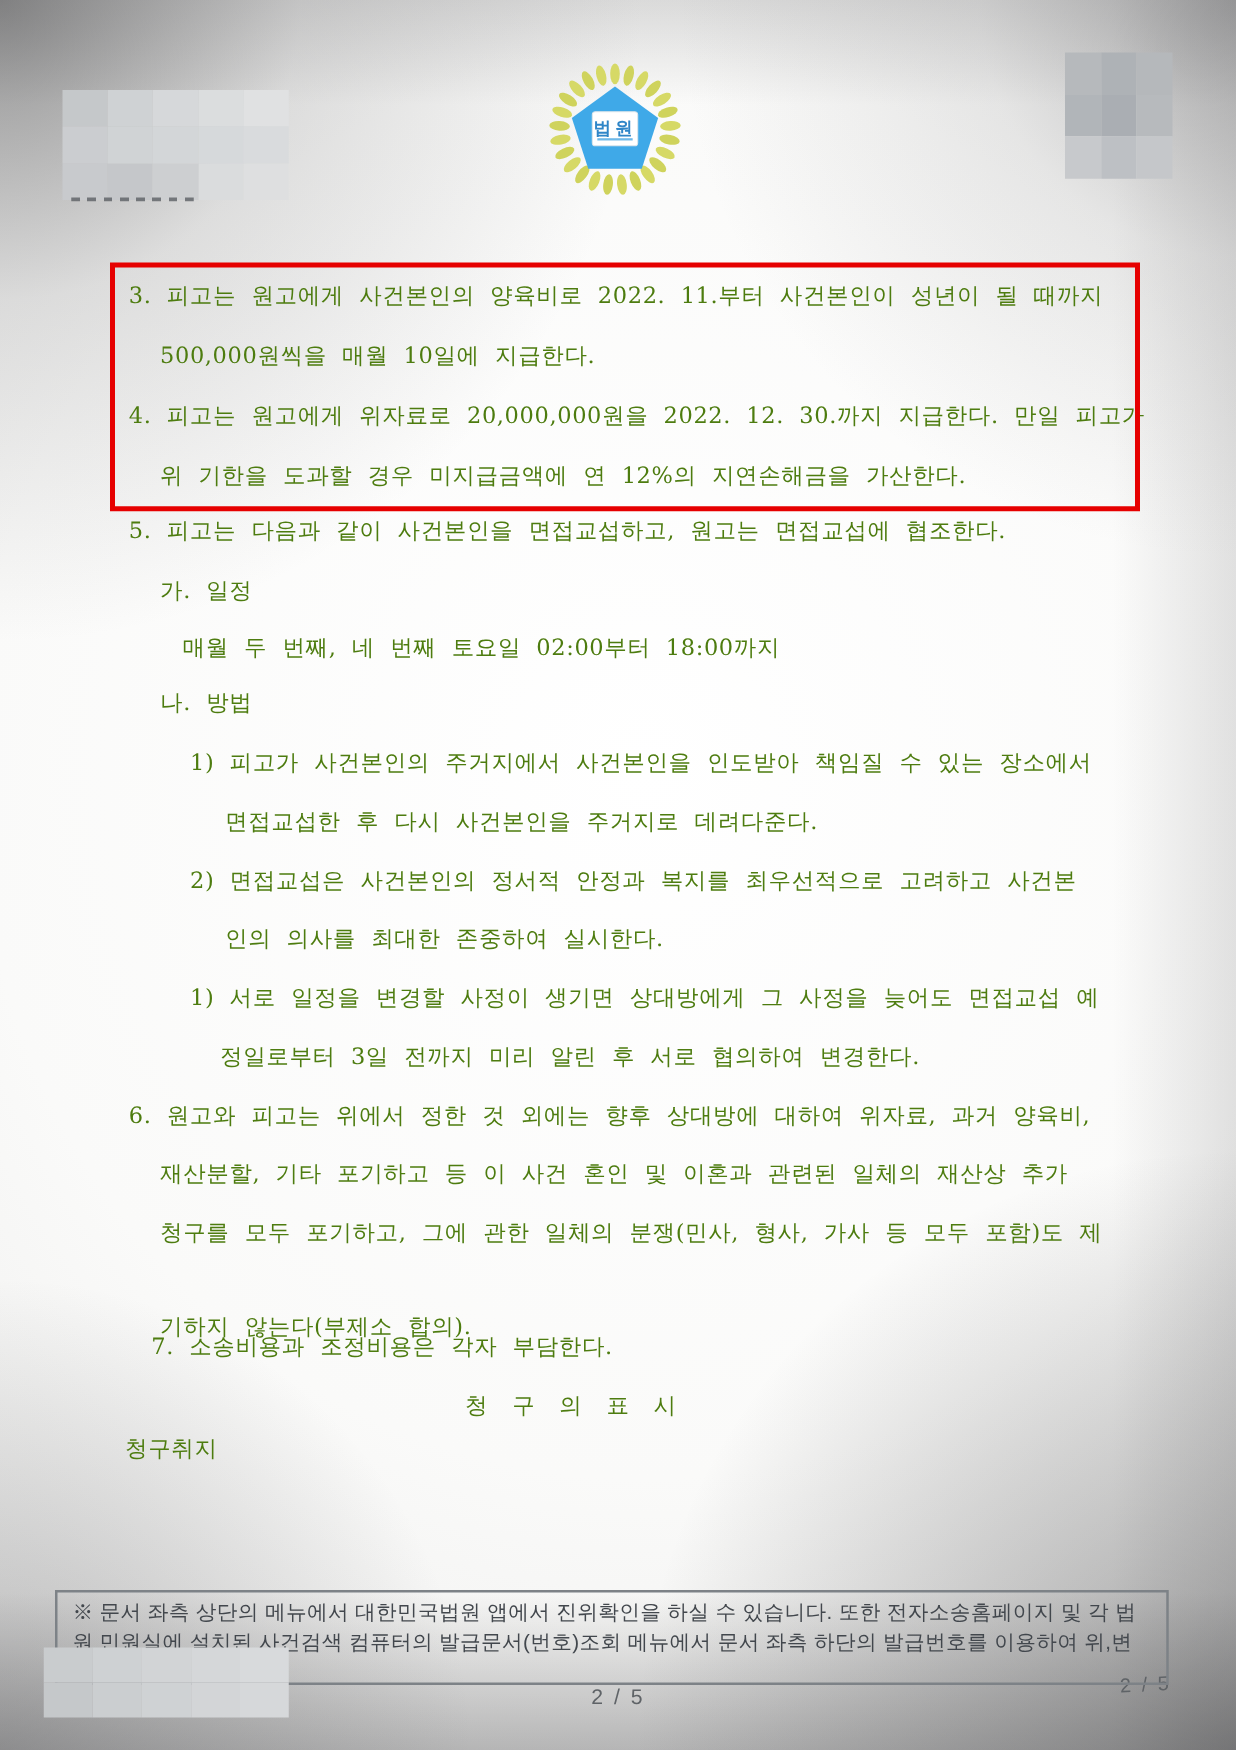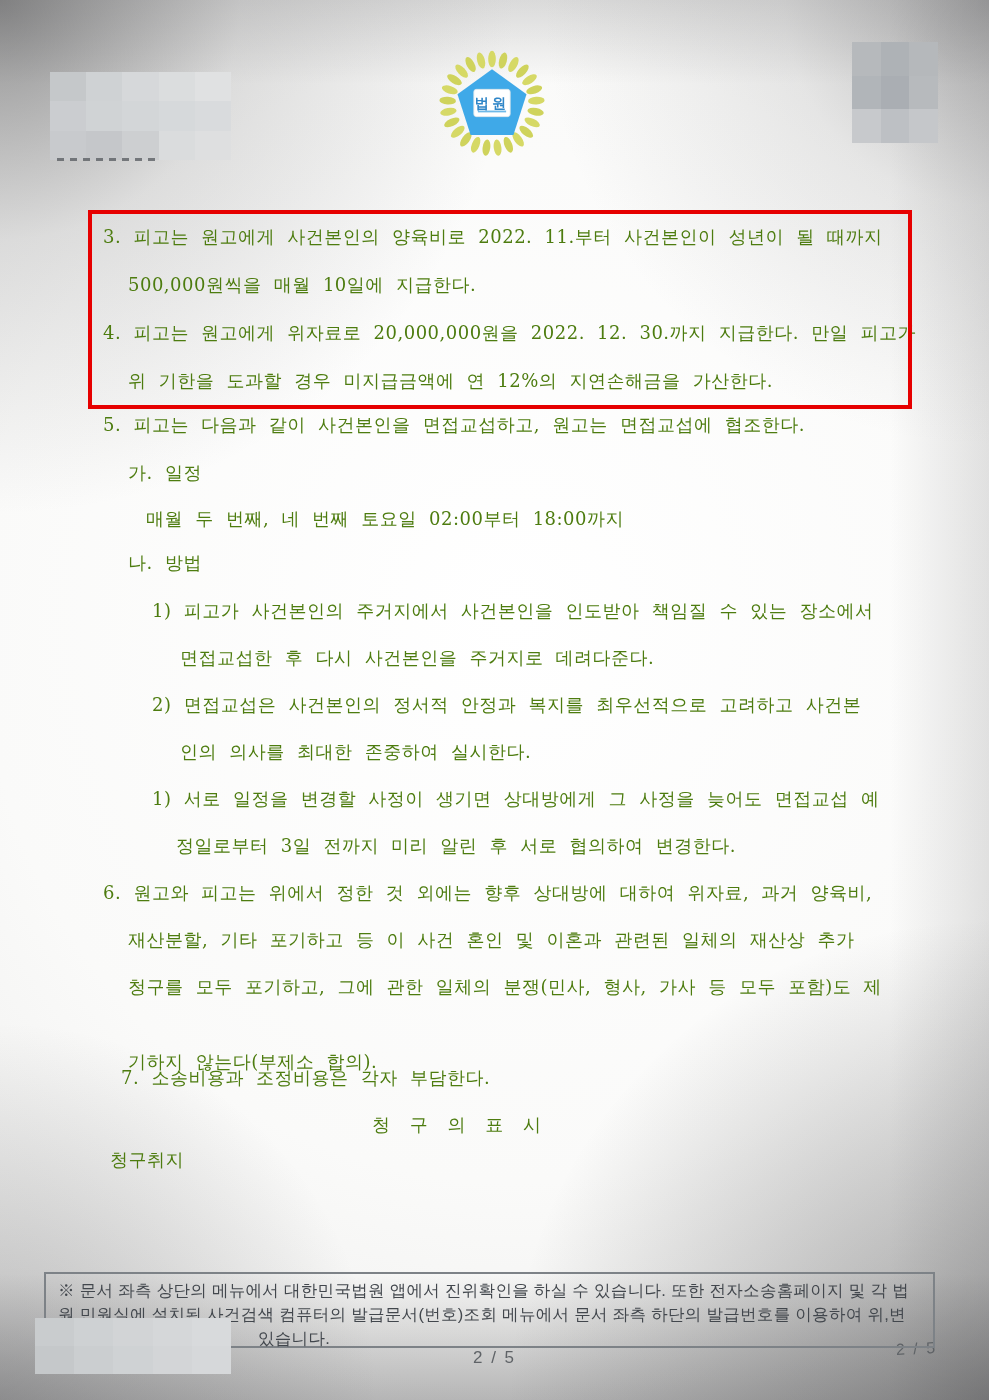--- a/index.html
+++ b/index.html
@@ -175,22 +175,21 @@
 <div class="doc-line" style="top:692px; left:152px;">2) 면접교섭은 사건본인의 정서적 안정과 복지를 최우선적으로 고려하고 사건본</div>
 <div class="doc-line" style="top:739px; left:180px;">인의 의사를 최대한 존중하여 실시한다.</div>
 <div class="doc-line" style="top:786px; left:152px;">1) 서로 일정을 변경할 사정이 생기면 상대방에게 그 사정을 늦어도 면접교섭 예</div>
 <div class="doc-line" style="top:833px; left:176px;">정일로부터 3일 전까지 미리 알린 후 서로 협의하여 변경한다.</div>
 <div class="doc-line" style="top:880px; left:103px;">6. 원고와 피고는 위에서 정한 것 외에는 향후 상대방에 대하여 위자료, 과거 양육비,</div>
 <div class="doc-line" style="top:927px; left:128px;">재산분할, 기타 포기하고 등 이 사건 혼인 및 이혼과 관련된 일체의 재산상 추가</div>
 <div class="doc-line" style="top:974px; left:128px;">청구를 모두 포기하고, 그에 관한 일체의 분쟁(민사, 형사, 가사 등 모두 포함)도 제</div>
 <div class="doc-line" style="top:1021px; left:128px;margin-top:28px;">기하지 않는다(부제소 합의).</div>
 <div class="doc-line" style="top:1065px; left:121px;text-align:right;">7. 소송비용과 조정비용은 각자 부담한다.</div>
 <div class="doc-line doc-heading" style="top:1112px; left:372px;">청 구 의 표 시</div>
-<div class="doc-line" style="top:1147px; left:100px;margin-left:10px;">청구취지</div>
+<div class="doc-line" style="top:1147px; left:100px;">청구취지</div>
 
 <div class="notice-box">
   <div>※ 문서 좌측 상단의 메뉴에서 대한민국법원 앱에서 진위확인을 하실 수 있습니다. 또한 전자소송홈페이지 및 각 법</div>
   <div>원 민원실에 설치된 사건검색 컴퓨터의 발급문서(번호)조회 메뉴에서 문서 좌측 하단의 발급번호를 이용하여 위,변</div>
-  <div class="notice-line3">있습니다.</div>
 </div>
 
 <div class="page-num page-num-center">2 / 5</div>
 <div class="page-num page-num-right">2 / 5</div>
 
 </body></html>

